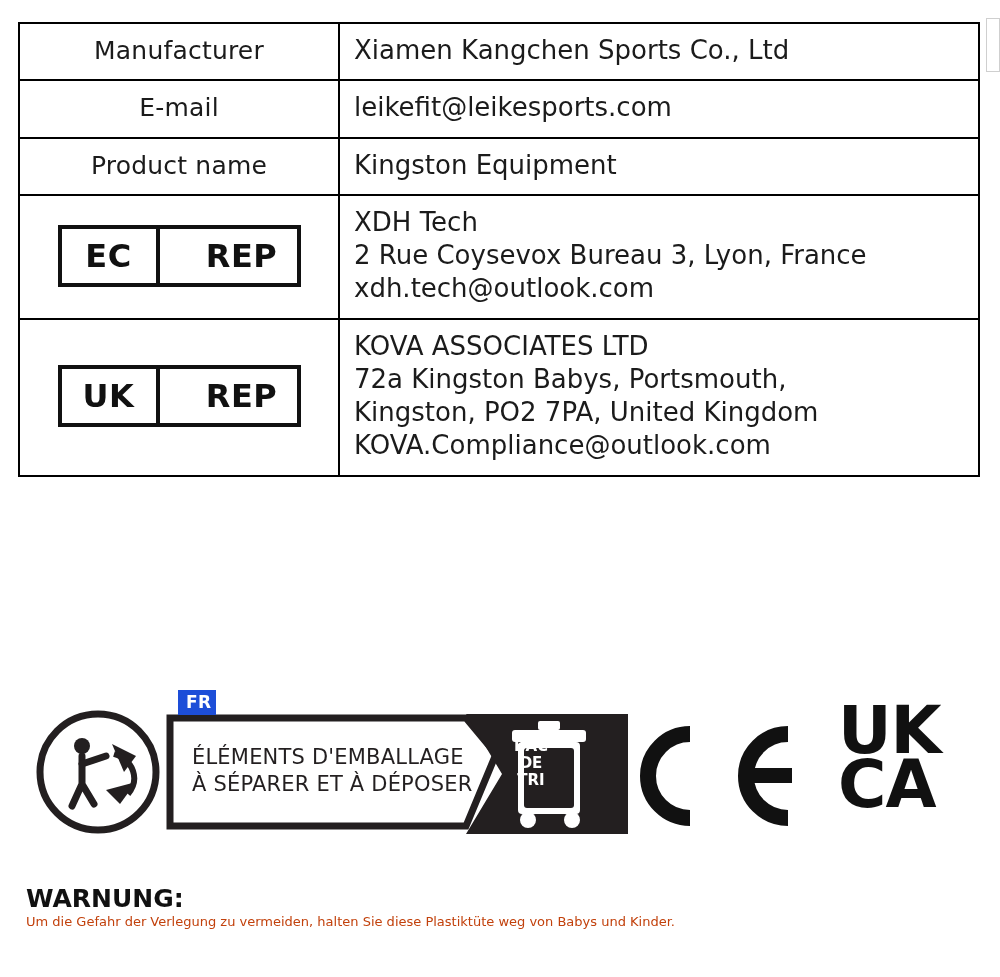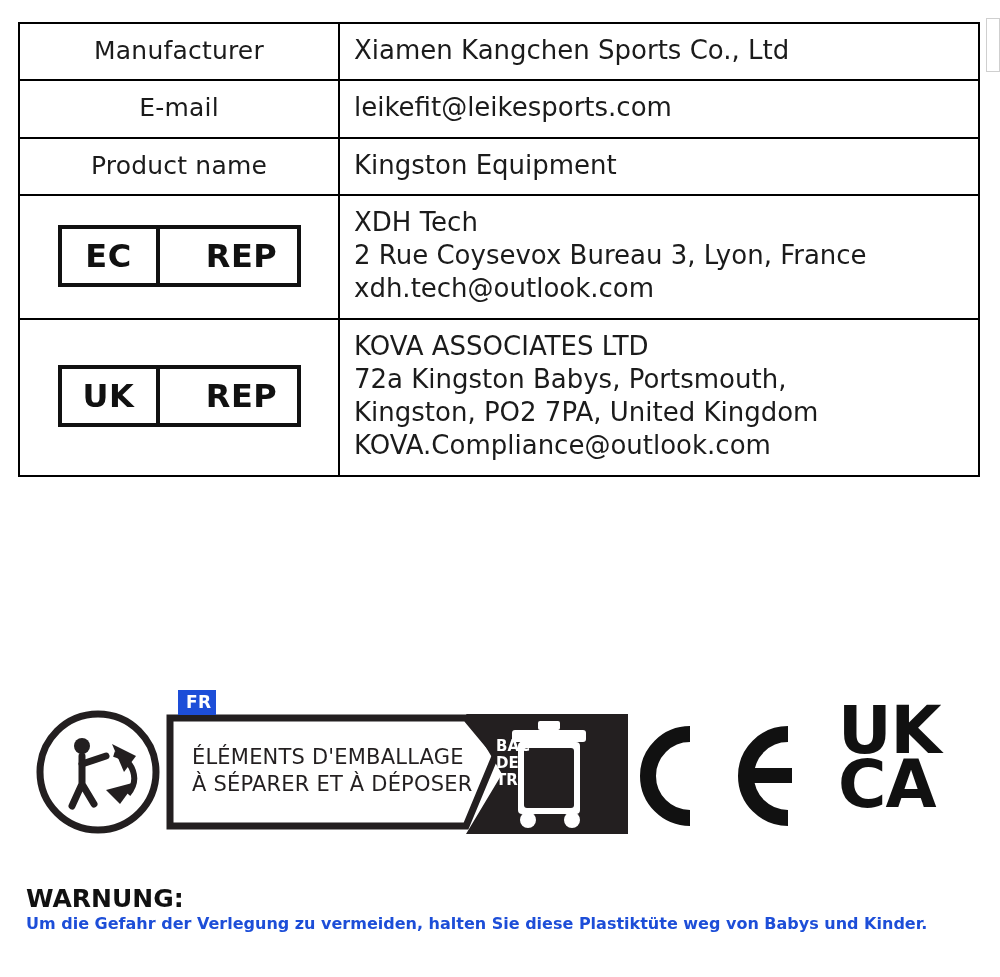--- a/index.html
+++ b/index.html
@@ -136,21 +136,21 @@
     color: #231f20;
     letter-spacing: 0.2px;
     z-index: 3;
     margin-top: 14px;
   }
   .bin-label {
     position: absolute;
     left: 330px;
     top: 48px;
     width: 70px;
-    text-align: left;
+    text-align: center;
     color: #ffffff;
     font-size: 15px;
     font-weight: 700;
     line-height: 1.12;
     z-index: 4;
   }
 
   
   .ce-mark {
     position: absolute;
@@ -179,25 +179,24 @@
     left: 26px;
     top: 884px;
     width: 950px;
   }
   .warning-title {
     font-size: 25px;
     font-weight: 700;
     color: #111111;
   }
   .warning-line {
-    font-size: 16px;
+    font-size: 13px;
     line-height: 1.42;
-    color: #1d4ed8;
+    color: #c2410c;
     white-space: nowrap;
-    font-weight: bold;
   }
 
   
   .edge-artifact {
     position: absolute;
     right: 0px;
     top: 18px;
     width: 14px;
     height: 54px;
     border: 1px solid #cfcfcf;

